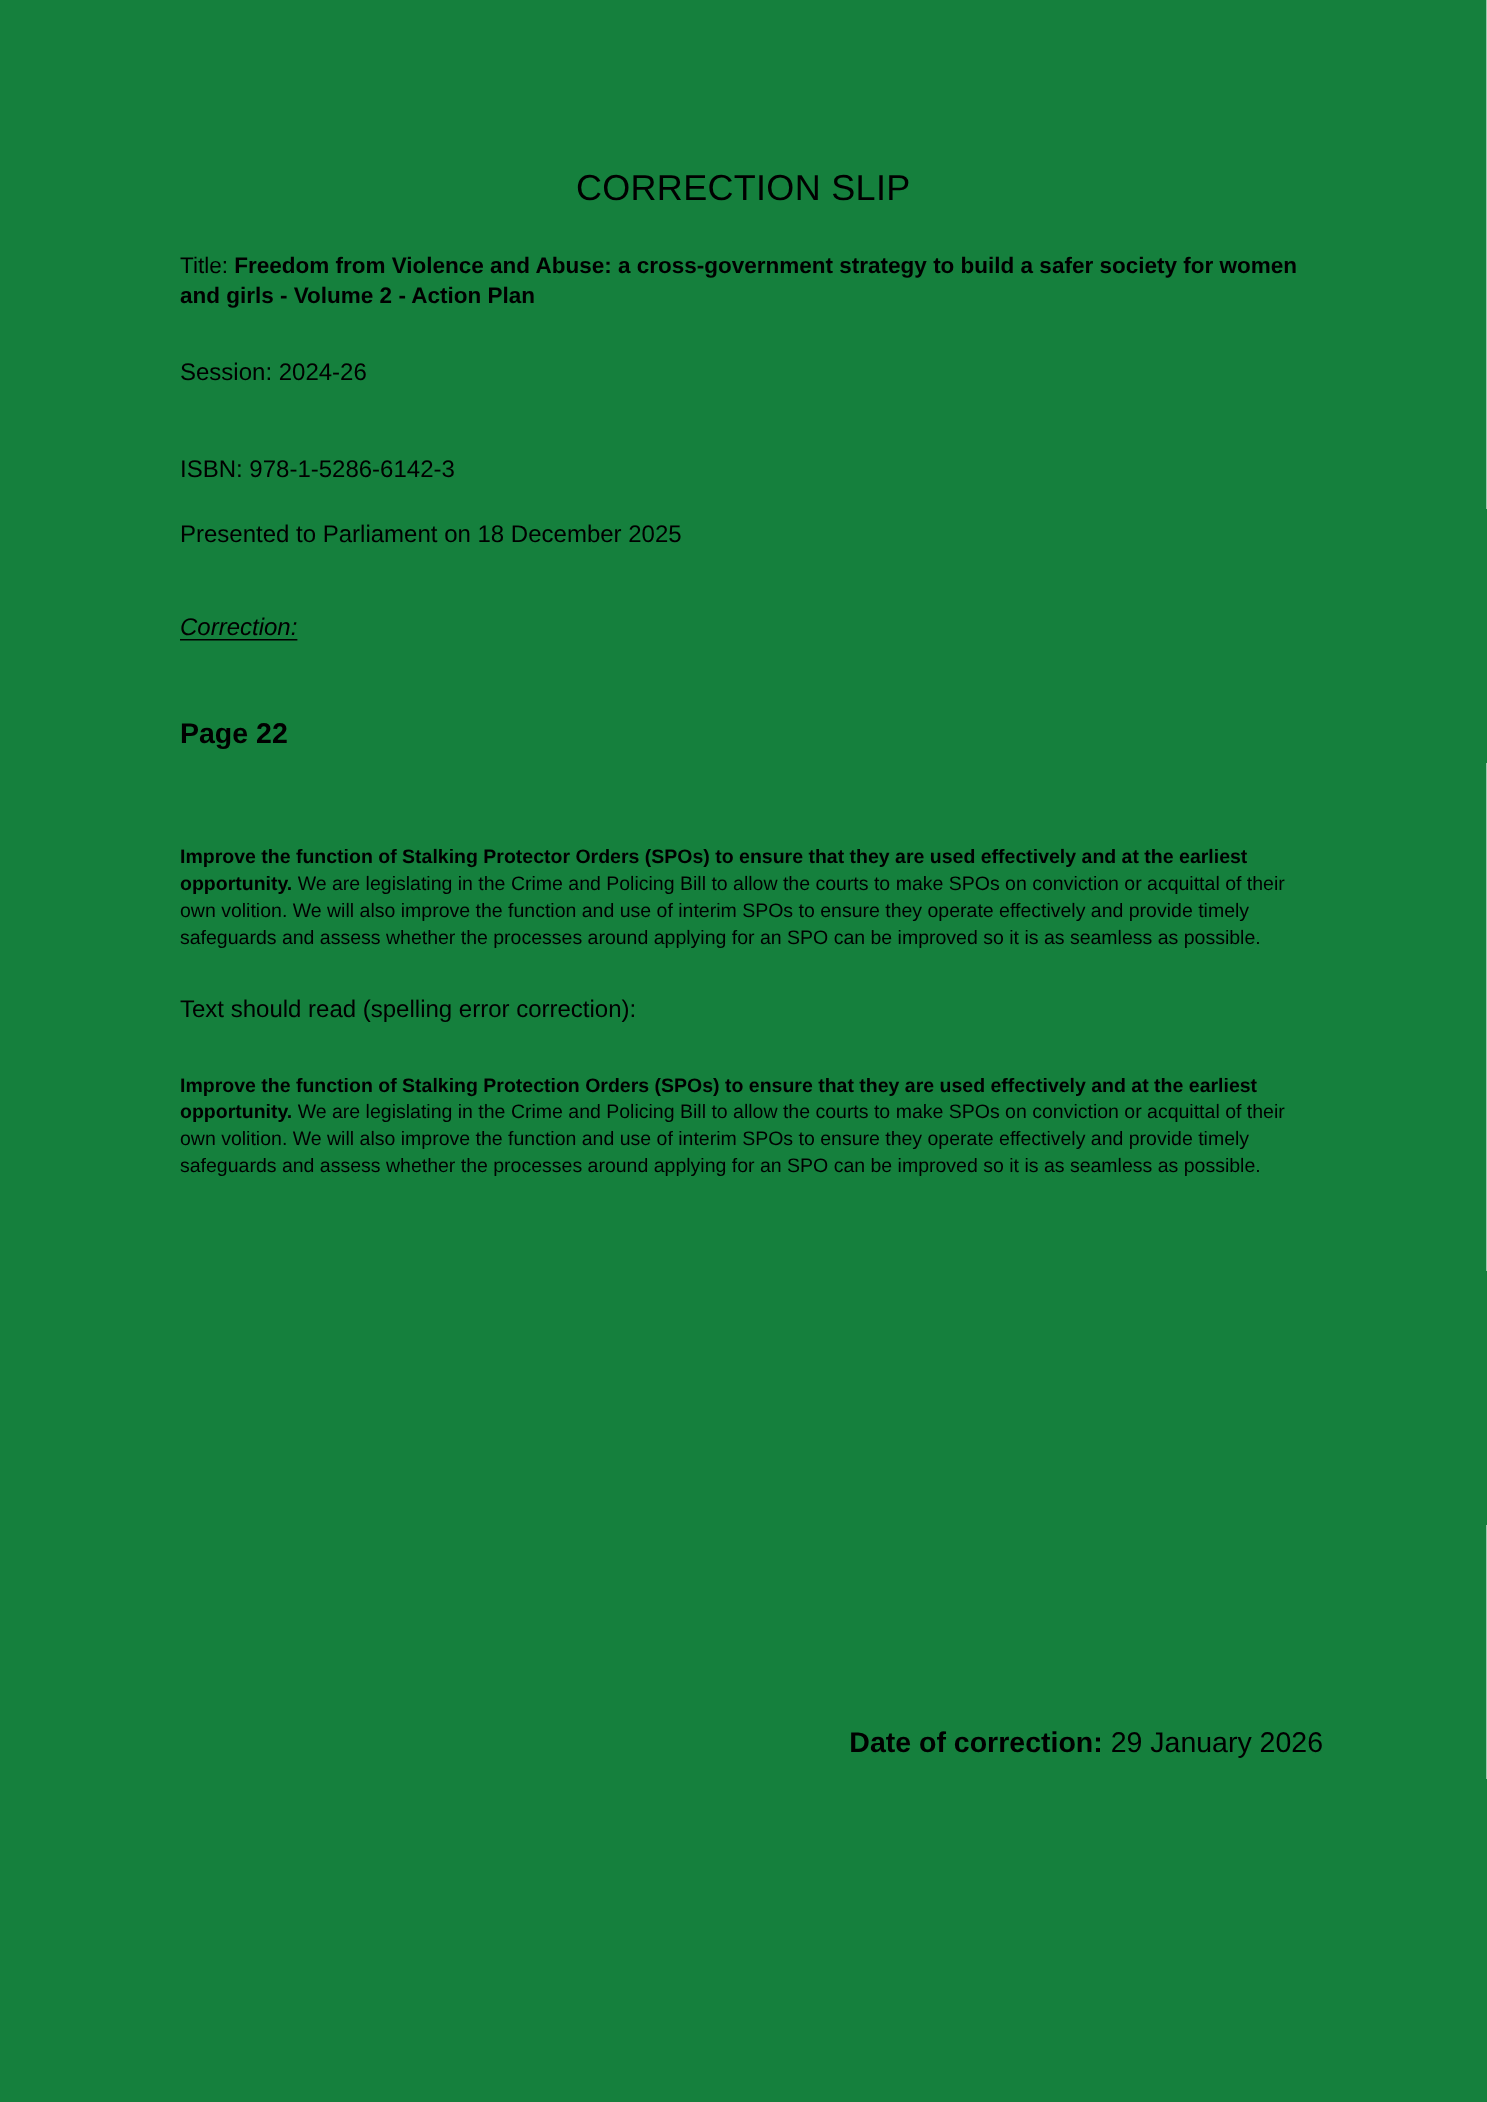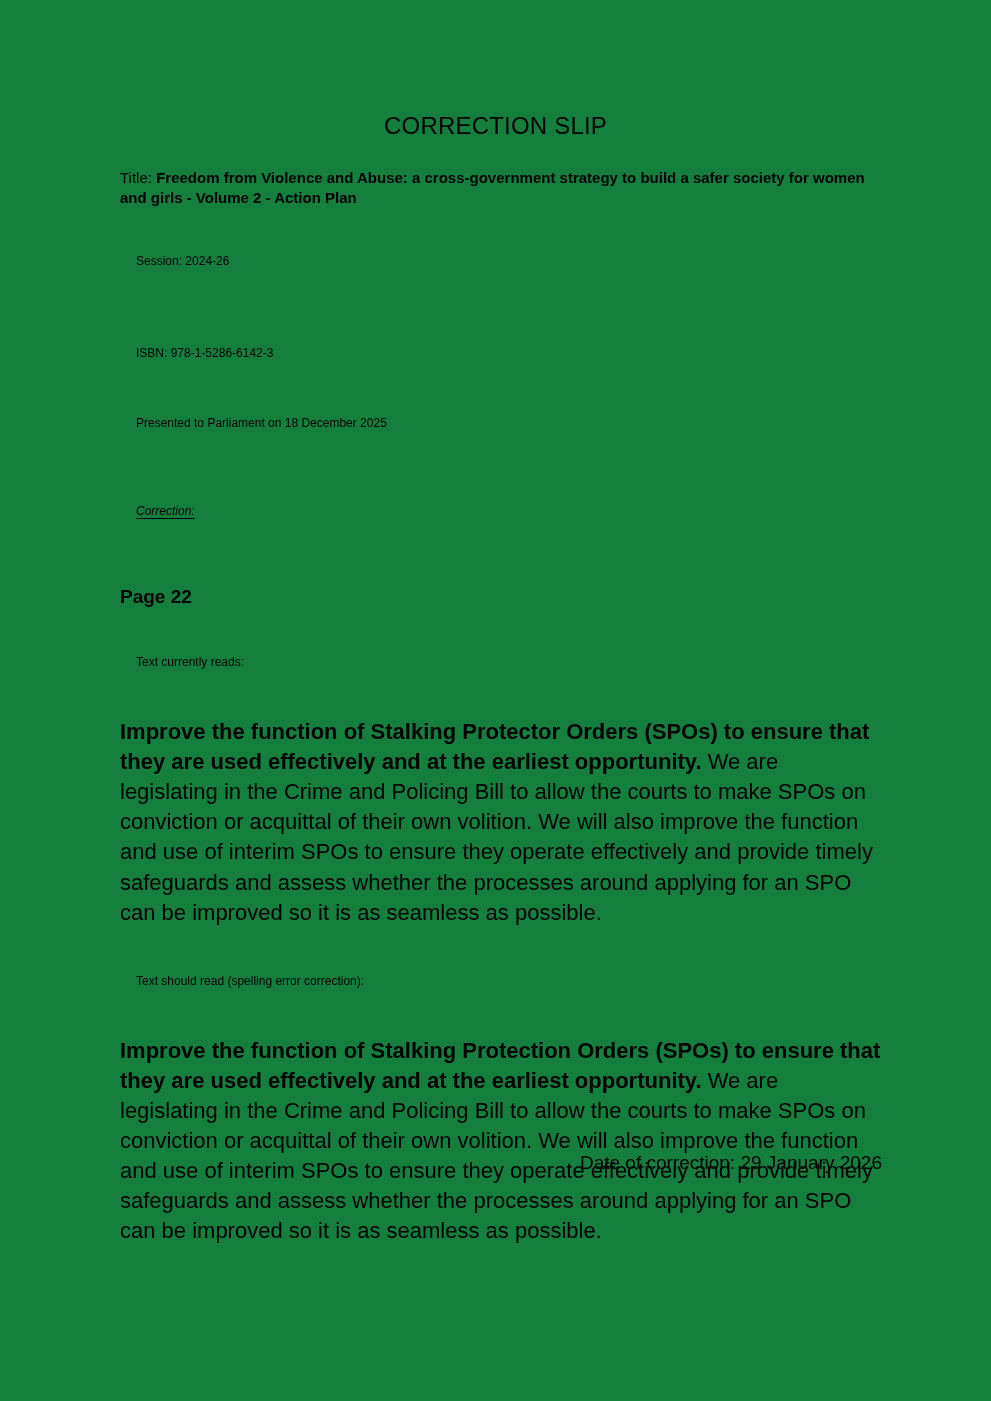--- a/index.html
+++ b/index.html
@@ -35,41 +35,41 @@
     letter-spacing: 0.2px;
     line-height: 1.2;
   }
   .content {
     position: absolute;
     left: 120px;
     top: 168px;
     width: 762px;
   }
   .block {
-    font-size: 12px;
+    font-size: 16px;
     line-height: 1.33;
-    margin: 16px;
+    margin: 0;
   }
   .gap-sm { height: 22px; }
   .gap-md { height: 30px; }
   .gap-lg { height: 40px; }
   .gap-xl { height: 48px; }
   .underline {
     text-decoration: underline;
     text-underline-offset: 3px;
   }
   .title-line {
     font-size: 15px;
     line-height: 1.33;
     margin: 0;
   }
   .title-line .label { font-weight: 400; }
   .title-line .value { font-weight: bold; }
   .para {
-    font-size: 22px;
+    font-size: 13px;
     line-height: 1.37;
     margin: 0;
     text-align: left;
   }
   .para .lead { font-weight: bold; }
   .para .rest { font-weight: 400; }
   .page-heading {
     font-size: 19px;
     font-weight: bold;
     line-height: 1.33;
@@ -77,21 +77,21 @@
   }
   .date-line {
     position: absolute;
     left: 120px;
     top: 1150px;
     width: 762px;
     text-align: right;
     font-size: 19px;
     line-height: 1.33;
   }
-  .date-line .date-label { font-weight: 400; font-style: normal; margin-top: 28px; }
+  .date-line .date-label { font-weight: 700; font-style: normal; margin-top: 28px; }
   .date-line .date-value { font-weight: 400; }
 </style>
 </head>
 <body>
 
 <div class="page">
 
   <div class="doc-title">CORRECTION SLIP</div>
 
   <div class="content">
@@ -118,21 +118,20 @@
     <div class="gap-lg"></div>
 
     <p class="block underline" style="display:inline-block;font-style:italic;">Correction:</p>
 
     <div class="gap-xl"></div>
 
     <p class="page-heading">Page 22</p>
 
     <div class="gap-md"></div>
 
-    <p class="block">Text currently reads:</p>
 
     <div class="gap-md"></div>
 
     <p class="para">
       <span class="lead">Improve the function of Stalking Protector Orders (SPOs) to ensure that they are used effectively and at the earliest opportunity.</span><span class="rest"> We are legislating in the Crime and Policing Bill to allow the courts to make SPOs on conviction or acquittal of their own volition. We will also improve the function and use of interim SPOs to ensure they operate effectively and provide timely safeguards and assess whether the processes around applying for an SPO can be improved so it is as seamless as possible.</span>
     </p>
 
     <div class="gap-md"></div>
 
     <p class="block">Text should read (spelling error correction):</p>

